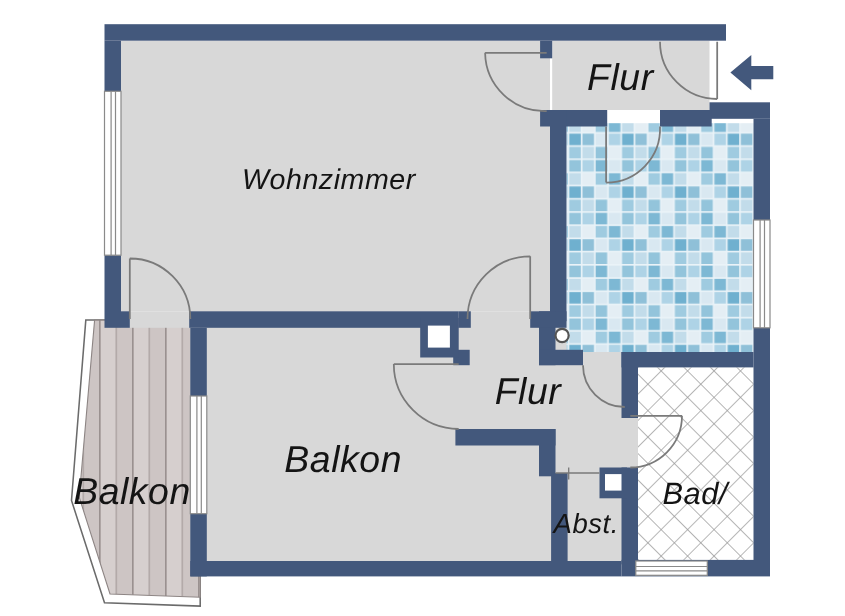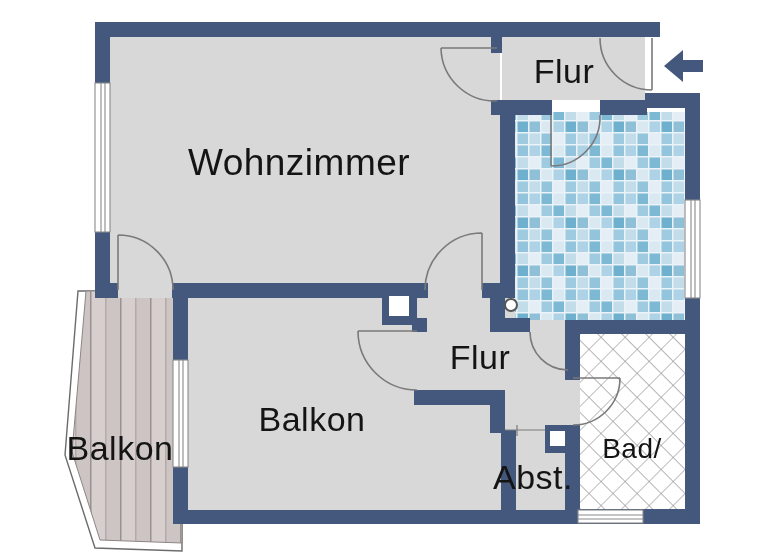--- a/index.html
+++ b/index.html
@@ -1,24 +1,24 @@
 <!DOCTYPE html>
 <html style="--wall: #43587c; --floor: #d8d8d8; --background: #ffffff; --text: #141414; --balcony-wood: #d6cfce; --balcony-wood-line: #9a9190; --kitchen-tile: #7db8d4; --lattice: #9a9a9a; --door-arc: #7a7a7a; --window-frame: #8a8a8a;"><head>
 <meta charset="utf-8">
 <style>
   html,body{margin:0;padding:0;background:#fff;}
   .stage{position:relative;width:768px;height:560px;background:var(--background,#fff);overflow:hidden;
          font-family:"Liberation Sans", sans-serif;}
   .plan-svg{position:absolute;left:0;top:0;}
   .room-label{position:absolute;transform:translate(-50%,-50%);color:var(--text,#141414);
-              white-space:nowrap;text-align:right;letter-spacing:0.5px;}
-  .lbl-36{font-size:37px;}
+              white-space:nowrap;text-align:right;letter-spacing:0.5px;font-style:italic;}
+  .lbl-36{font-size:26px;}
   .lbl-34{font-size:34px;}
   .lbl-32{font-size:28px;line-height:36px;}
-  .lbl-27{font-size:34px;}
+  .lbl-27{font-size:25px;}
 </style>
 </head>
 <body>
 
 <div class="stage">
   <svg class="plan-svg" width="768" height="560" viewBox="0 0 768 560">
     <defs>
       <pattern id="wood" width="30" height="30" patternUnits="userSpaceOnUse">
         <rect x="0" y="0" width="30" height="30" fill="var(--balcony-wood,#d6cfce)"></rect>
         <rect x="15" y="0" width="15" height="30" fill="#cdc5c4"></rect>

